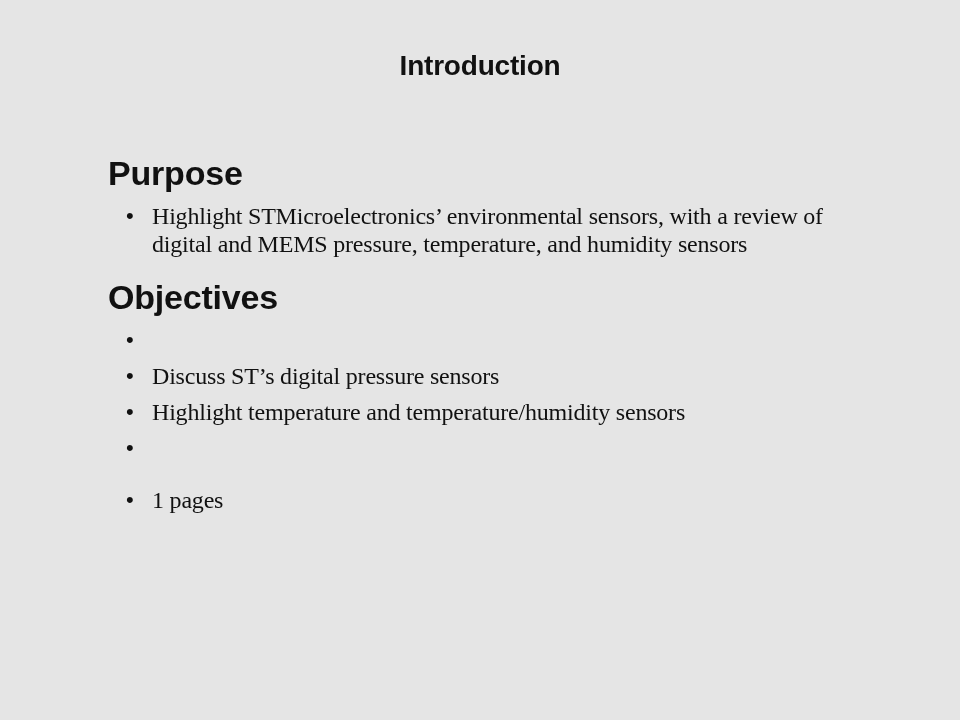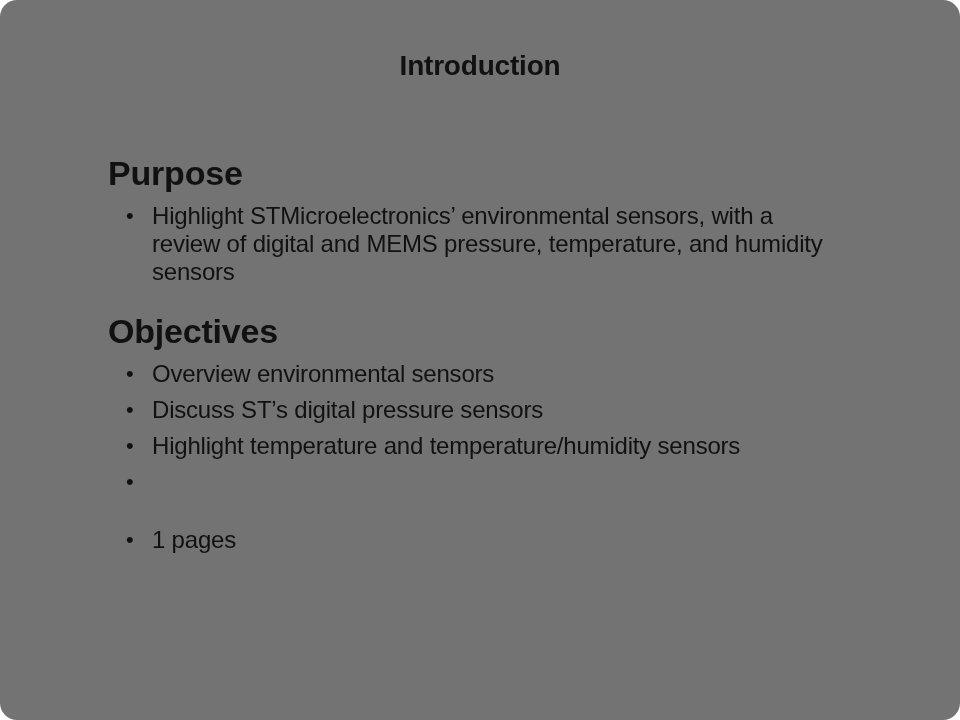--- a/index.html
+++ b/index.html
@@ -16,21 +16,21 @@
     letter-spacing: -0.2px;
   }
   .slide-title {
     font-size: 28px;
     font-weight: 700;
     line-height: 28px;
     text-align: center;
     width: 100%;
   }
   .sections { margin-top: 78px; }
-  .section + .section { margin-top: 30px; }
+  .section + .section { margin-top: 24px; }
   .section-heading {
     margin-left: 108px;
     font-size: 34px;
     line-height: 30px;
     font-weight: 700;
   }
   .bullet-list {
     list-style: none;
     margin: 14px 0 0 126px;
   }
@@ -42,44 +42,44 @@
     margin-bottom: 8px;
   }
   .bullet-marker {
     flex: 0 0 26px;
     width: 26px;
     font-size: 22px;
     line-height: 28px;
   }
   .bullet-text {
     max-width: 684px;
+    font-family: Liberation Serif, serif;
   }
 </style>
 </head>
 <body>
 
-<div class="slide" style="color: rgb(17, 17, 17); background: #737373; border-radius: 17px;">
+<div class="slide" style="color: rgb(17, 17, 17); background: #e5e5e5;">
   <div class="slide-title">Introduction</div>
   <div class="sections" id="sections">
   <section class="section">
     <h2 class="section-heading">Purpose</h2>
     <ul class="bullet-list">
   <li class="bullet-item">
     <span class="bullet-marker">•</span>
     <span class="bullet-text">Highlight STMicroelectronics’ environmental sensors, with a review of digital and MEMS pressure, temperature, and humidity sensors</span>
   </li>
 </ul>
   </section>
 
   <section class="section">
     <h2 class="section-heading">Objectives</h2>
     <ul class="bullet-list">
   <li class="bullet-item">
     <span class="bullet-marker">•</span>
-    <span class="bullet-text">Overview environmental sensors</span>
   </li>
 
   <li class="bullet-item">
     <span class="bullet-marker">•</span>
     <span class="bullet-text">Discuss ST’s digital pressure sensors</span>
   </li>
 
   <li class="bullet-item">
     <span class="bullet-marker">•</span>
     <span class="bullet-text">Highlight temperature and temperature/humidity sensors</span>

